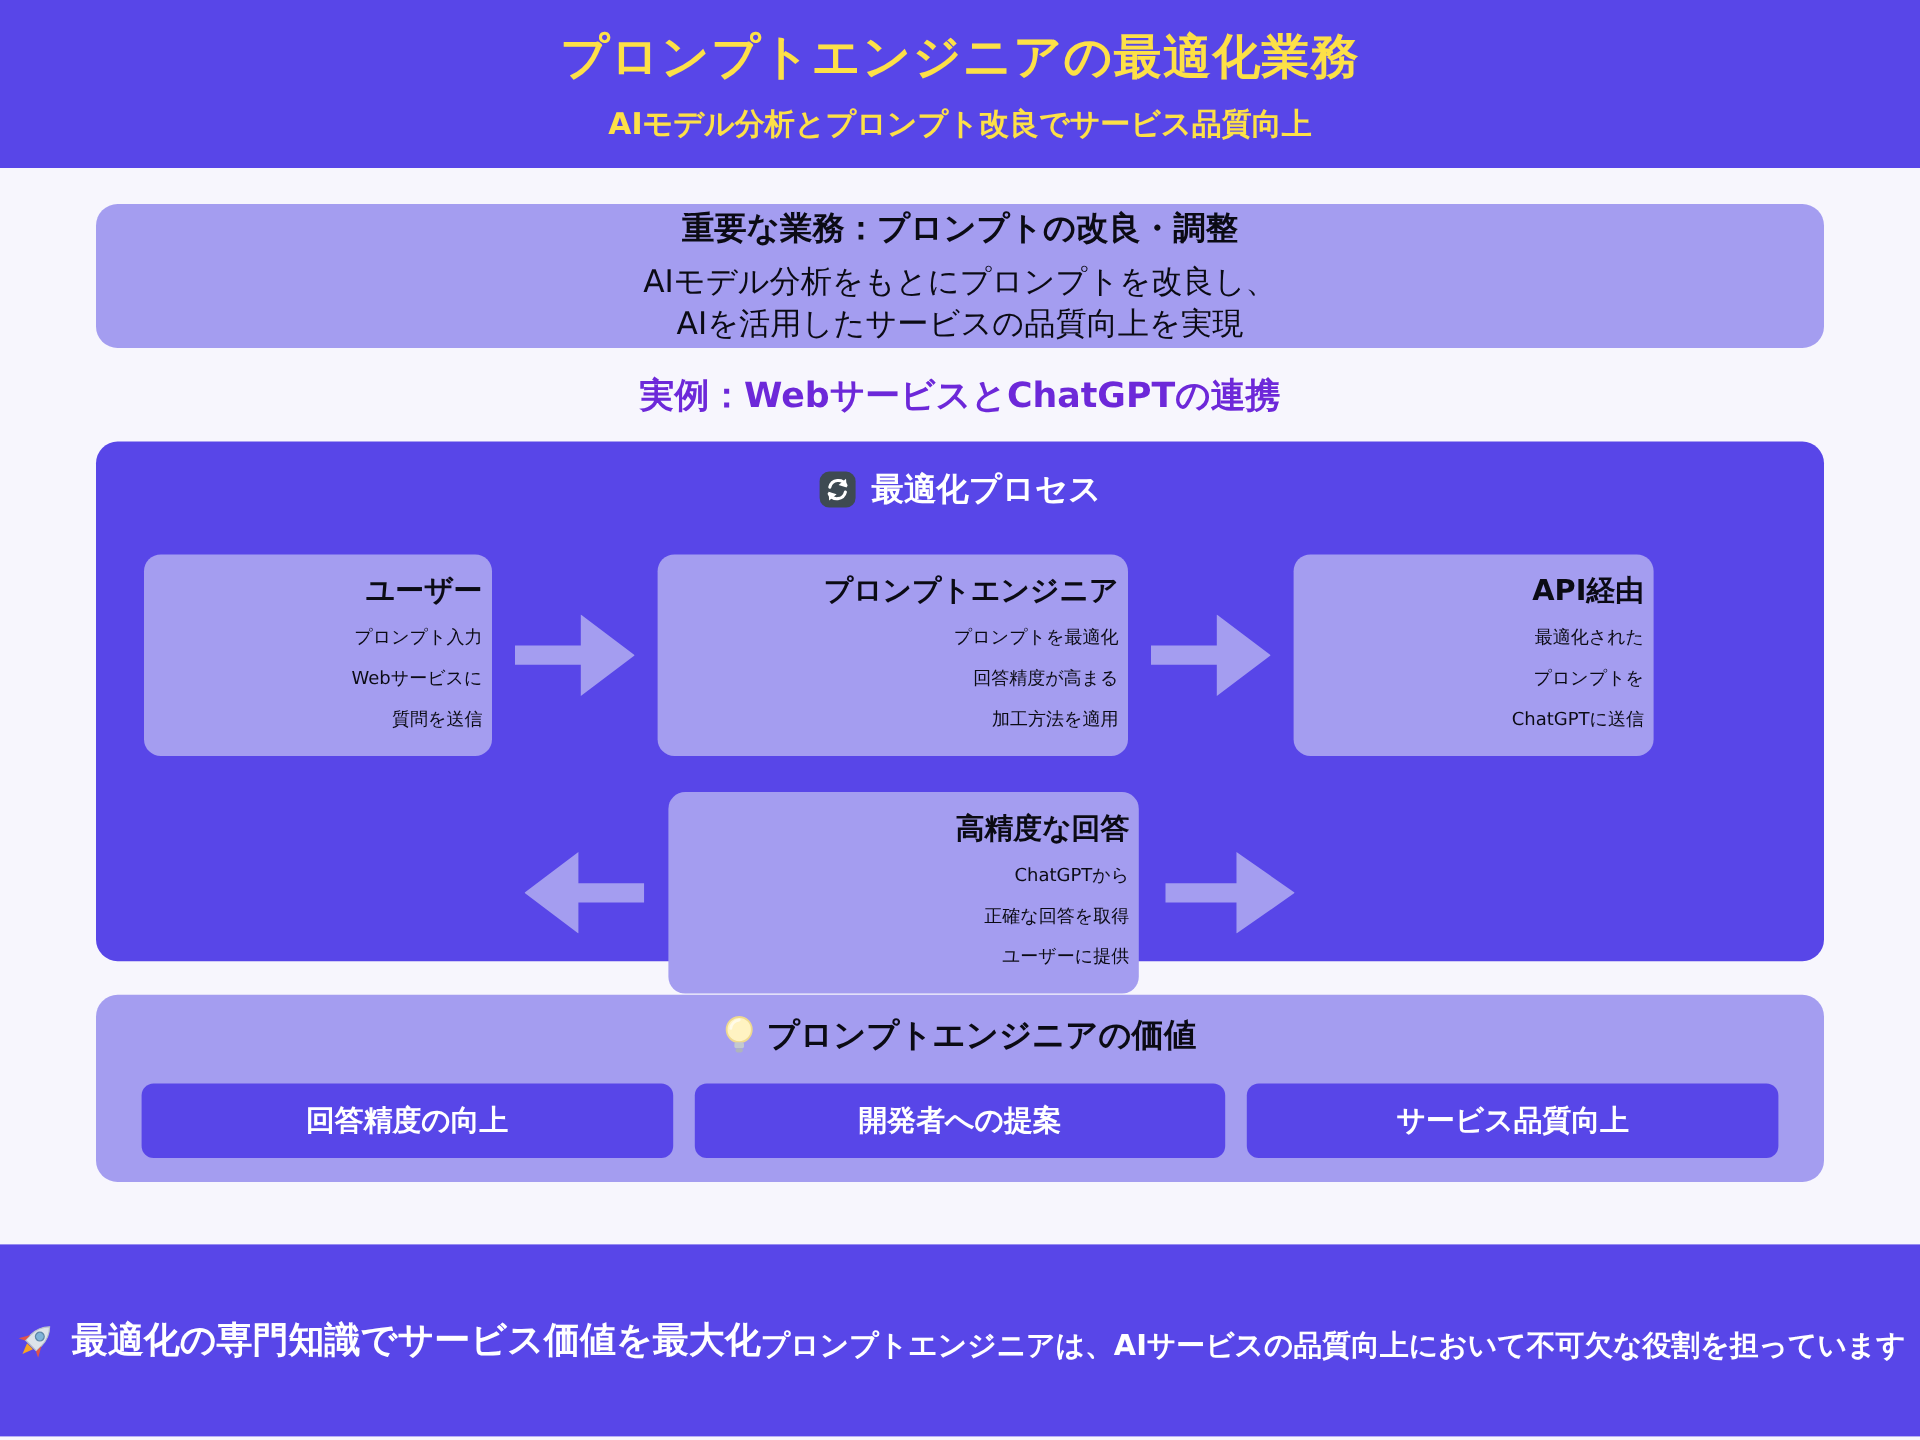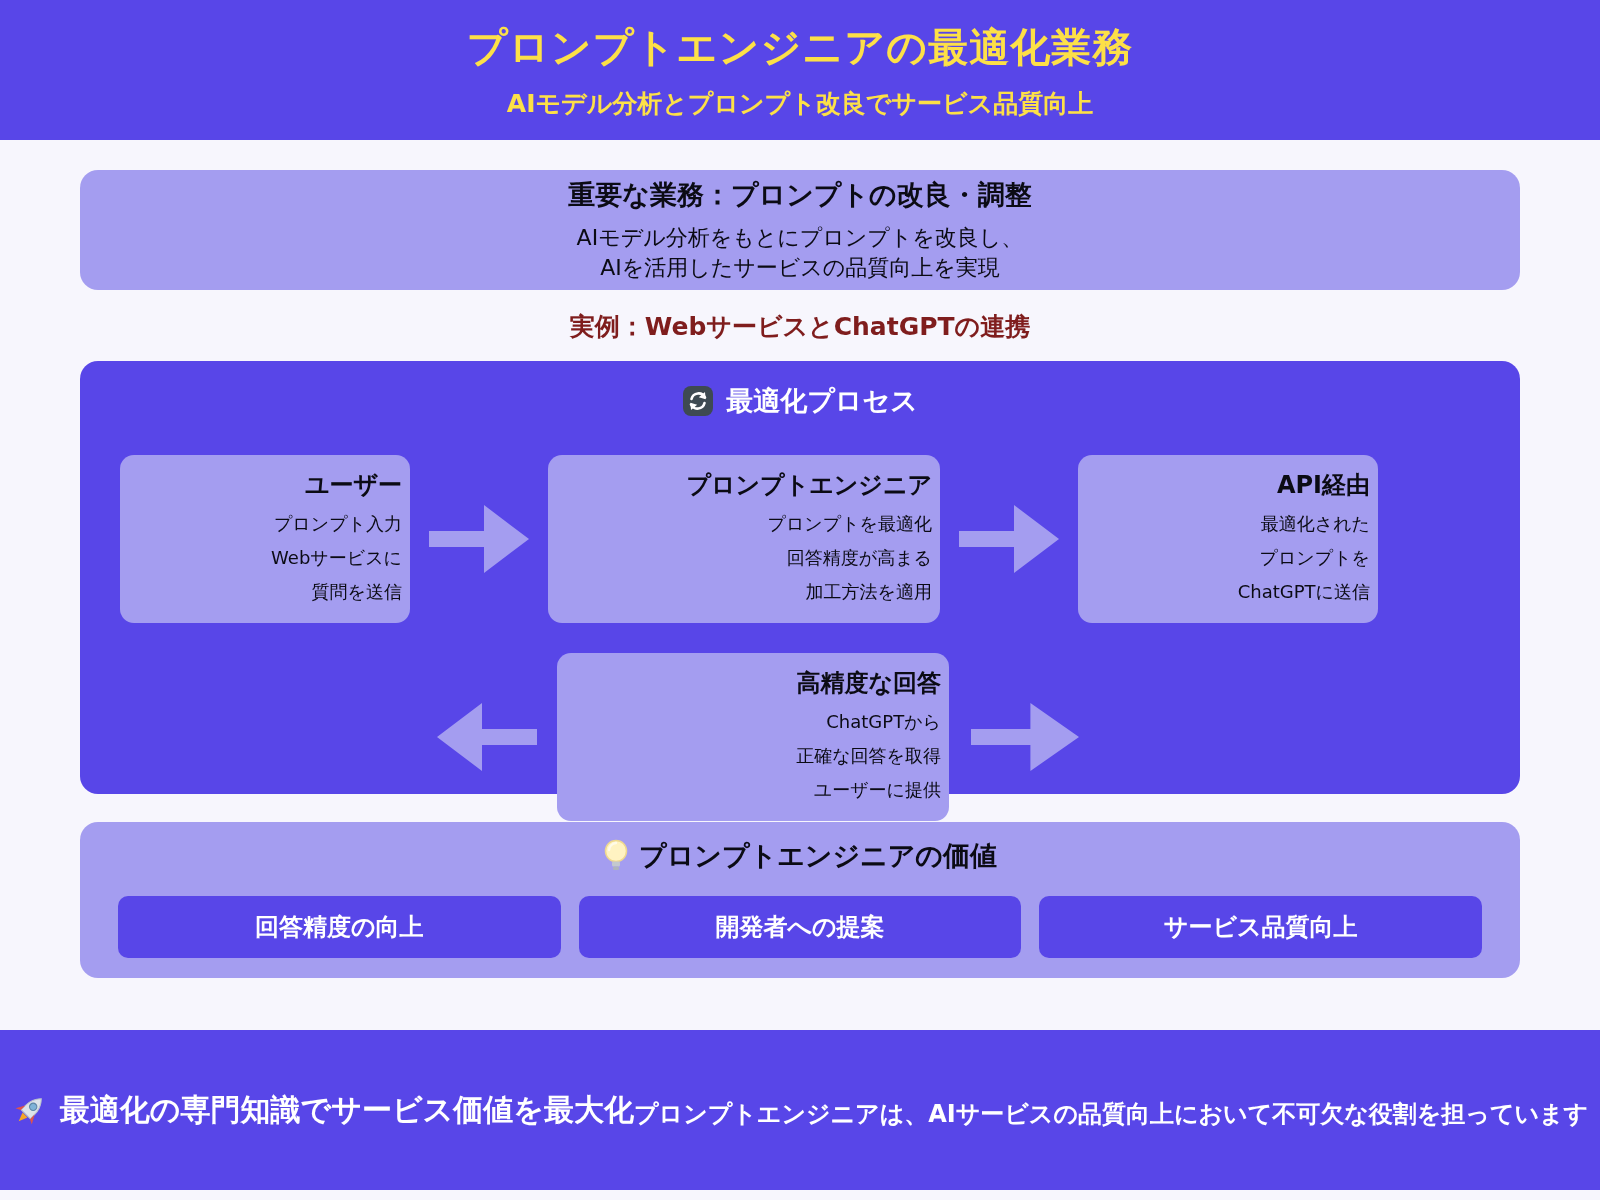--- a/index.html
+++ b/index.html
@@ -18,41 +18,41 @@
   .header-subtitle { font-size:25px; font-weight:700; }
 
   .content { padding:0 80px; }
 
   .important-box {
     margin-top:30px; height:120px; background:#A49DF0; border-radius:18px;
     display:flex; flex-direction:column; align-items:center; justify-content:center;
     text-align:center;
   }
   .important-title { font-size:27px; font-weight:800; margin-bottom:10px; }
-  .important-line { font-size:22px; line-height:1.35; }
+  .important-line { font-size:26px; line-height:1.35; }
 
   .example-heading {
-    text-align:center; margin:20px 0 18px; font-size:25px; font-weight:800; color:#7f1d1d;
+    text-align:center; margin:20px 0 18px; font-size:29px; font-weight:800; color:#6d28d9;
   }
 
   .process-box {
     background:#5846E8; border-radius:18px; height:433px; padding:22px 40px 0;
   }
   .process-title-row {
     display:flex; align-items:center; justify-content:center; gap:12px;
     color:#fff; font-size:27px; font-weight:800;
   }
   .process-row1 { display:flex; align-items:center; margin-top:36px; }
   .process-row2 { display:flex; align-items:center; margin-top:30px; }
 
   .card {
     background:#A49DF0; border-radius:14px; text-align:right; padding:14px 8px;
   }
   .card-title { font-size:24px; font-weight:800; line-height:32px; margin-bottom:6px; }
-  .card-line { font-size:18px; line-height:34px; }
+  .card-line { font-size:15px; line-height:34px; }
   .card-user { width:290px; }
   .card-engineer { width:392px; }
   .card-api { width:300px; }
   .card-answer { width:392px; }
 
   .arrow-right {
     width:100px; height:100px; background:#A49DF0; flex:none;
     clip-path:polygon(0 42%, 55% 42%, 55% 16%, 100% 50%, 55% 84%, 55% 58%, 0 58%);
   }
   .arrow-left {

